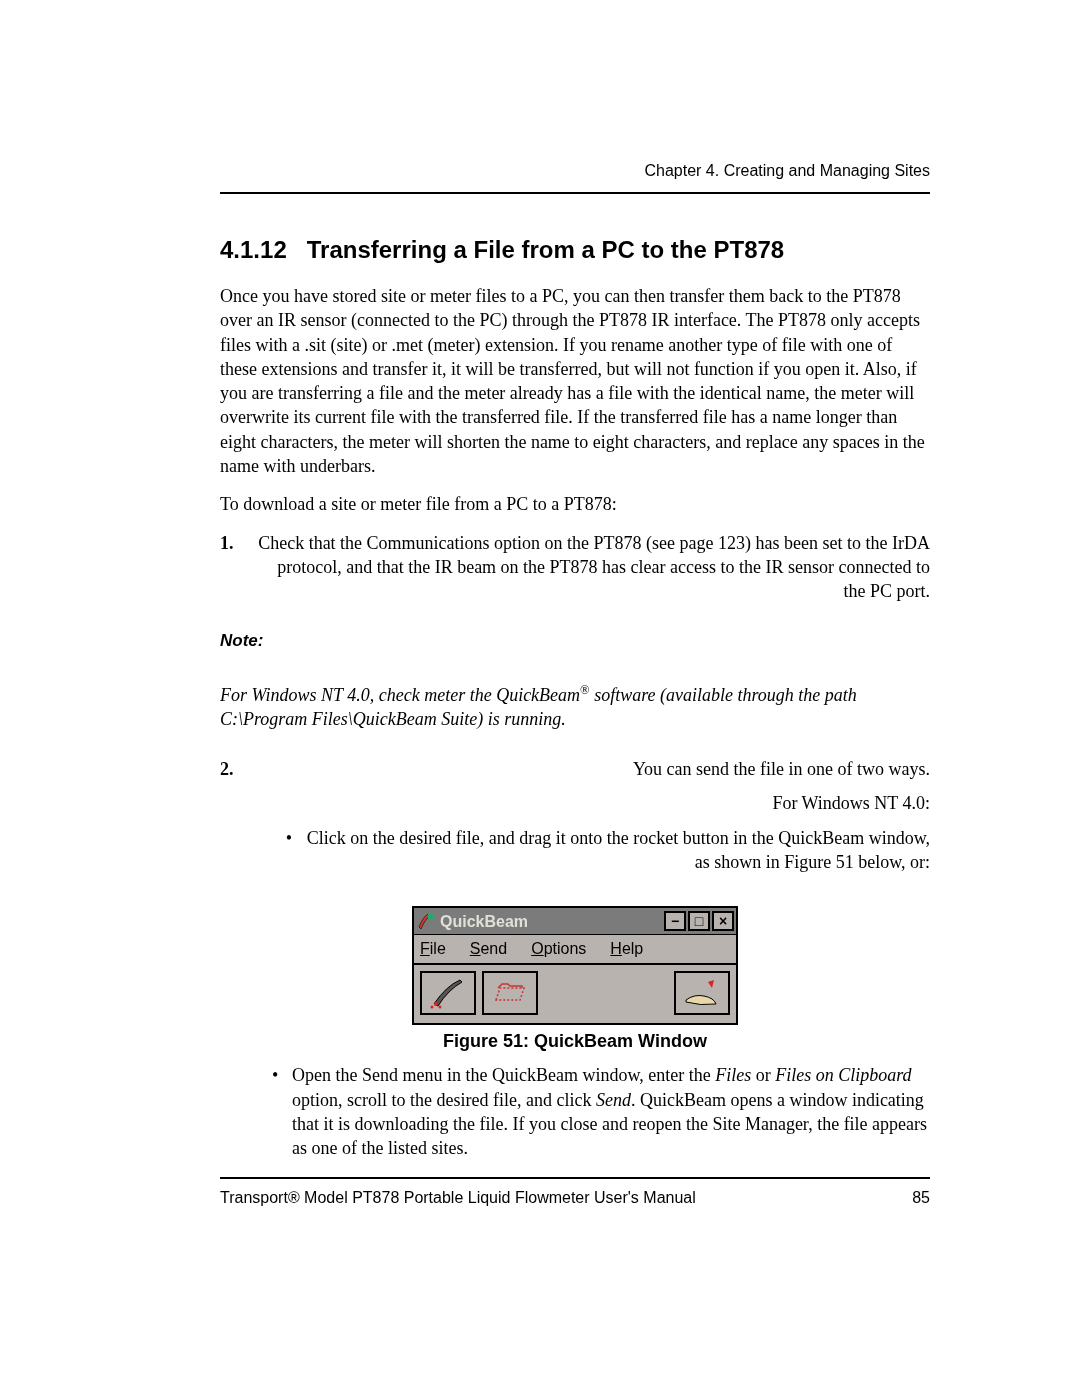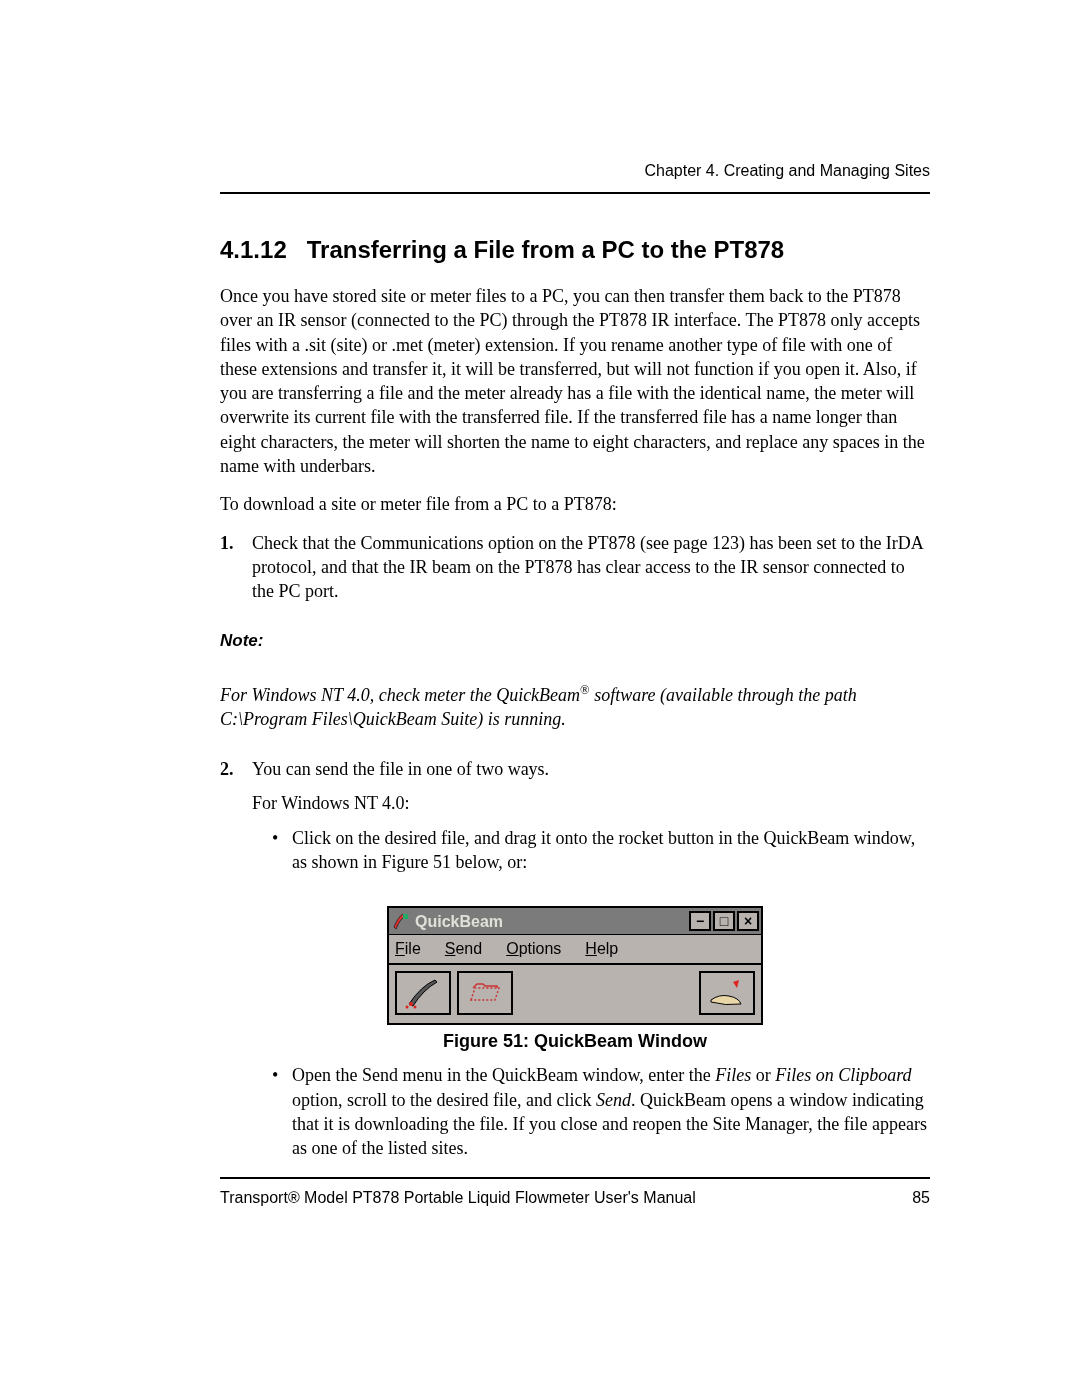--- a/index.html
+++ b/index.html
@@ -27,38 +27,38 @@
       font-size: 24px;
       margin: 8px 0 18px 0;
     }
     .para { margin-bottom: 14px; }
     .list1 { padding-left: 0; list-style: none; }
     .list1 > li { display: flex; margin-bottom: 14px; }
     .li-num {
       flex: 0 0 32px;
       font-weight: bold;
     }
-    .li-body { flex: 1; }
+    .li-body { flex: 1; text-align: right; }
     .note-block { display: flex; margin: 26px 0; flex-direction: column; }
     .note-label {
       flex: 0 0 52px;
       font-family: Arial, Helvetica, sans-serif;
       font-weight: bold;
       font-size: 17px;
       font-style: italic;
     }
     .note-body { flex: 1; font-style: italic; }
     .reg { font-style: normal; vertical-align: super; font-size: .7em; }
     .bullets { list-style: none; margin: 10px 0 0 20px; }
     .bullets > li { display: flex; margin-bottom: 12px; }
     .bul { flex: 0 0 20px; }
     .bul-body { flex: 1; }
     .sub-para { margin-top: 10px; }
     
-    .figure-wrap { margin: 20px auto 8px; width: 376px; }
+    .figure-wrap { margin: 20px auto 8px; width: 326px; }
     .qb-win { border: 2px solid #000; background: #b9b3b0; }
     .qb-title {
       display: flex; align-items: center; height: 26px;
       background: #7b7b7b; color: #e0e0d8;
       font-family: Arial, Helvetica, sans-serif; font-weight: bold;
       font-size: 16px; padding: 0 2px 0 2px;
     }
     .qb-icon { width: 20px; height: 18px; margin-right: 4px; display: inline-flex; }
     .qb-t-spacer { flex: 1; }
     .sys-btns { display: flex; gap: 0; }

